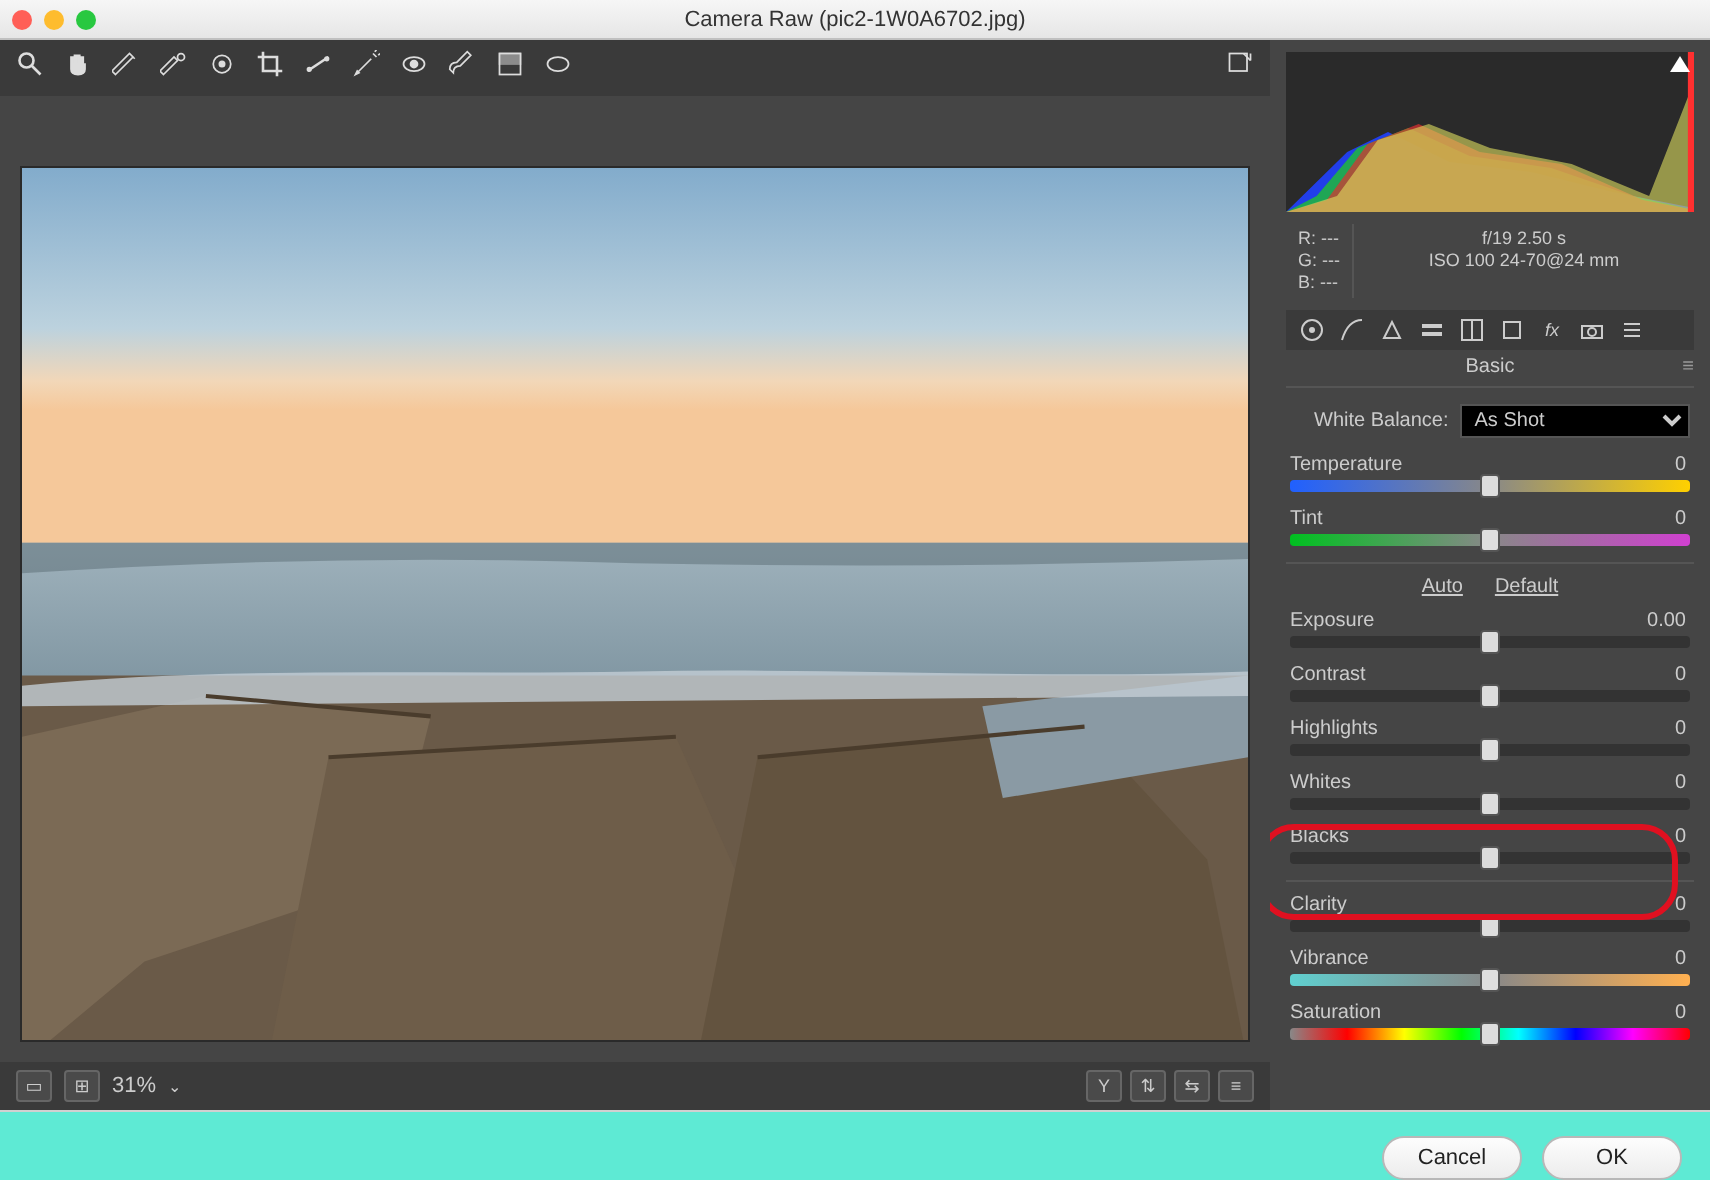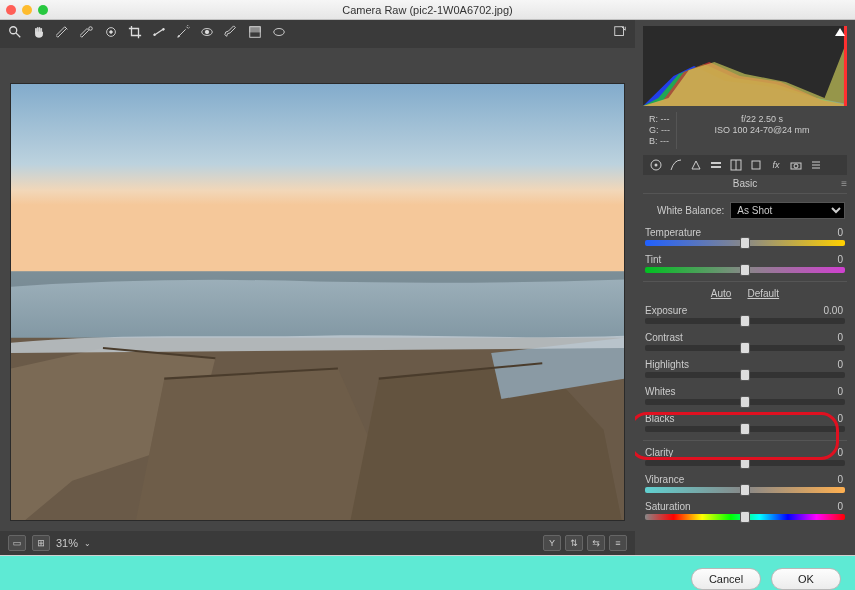--- a/index.html
+++ b/index.html
@@ -180,21 +180,21 @@
         </svg>
       </div>
 
       <div class="metadata">
         <div class="rgb">
           <span>R:   ---</span>
           <span>G:   ---</span>
           <span>B:   ---</span>
         </div>
         <div class="exif">
-          <div>f/22    2.50 s</div>
+          <div>f/19    2.50 s</div>
           <div>ISO 100   24-70@24 mm</div>
         </div>
       </div>
 
       <div class="tabstrip">
         <span class="tab">
             <svg viewBox="0 0 12 12">
               <circle cx="6" cy="6" r="5" fill="none" stroke="#ccc"></circle>
               <circle cx="6" cy="6" r="1.5" fill="#ccc"></circle>
             </svg>

